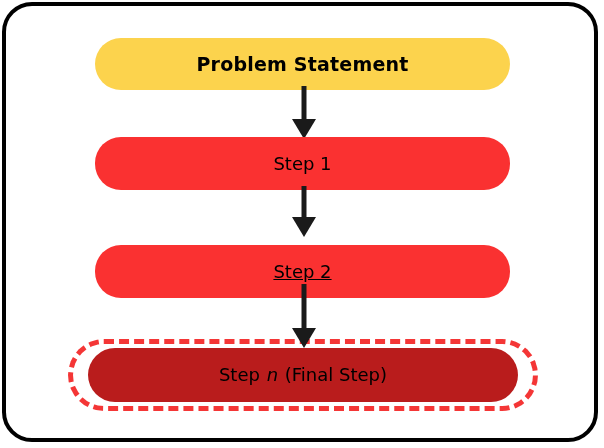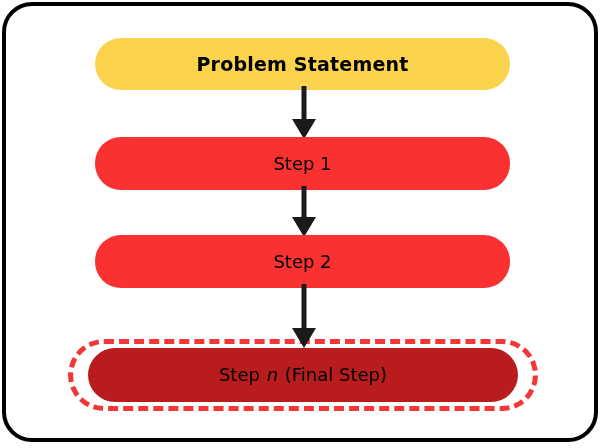--- a/index.html
+++ b/index.html
@@ -62,21 +62,21 @@
     left: 95px;
     width: 415px;
     height: 53px;
     background: #FA3131;
     border-radius: 26px;
     font-size: 18px;
     font-weight: normal;
   }
 
   .node-step1 { top: 137px; }
-  .node-step2 { top: 235px; }
+  .node-step2 { top: 245px; text-decoration: underline; }
 
   
   .highlight-ring {
     position: absolute;
     left: 68px;
     top: 339px;
     width: 470px;
     height: 72px;
     box-sizing: border-box;
     border: 5px dashed #F43636;

